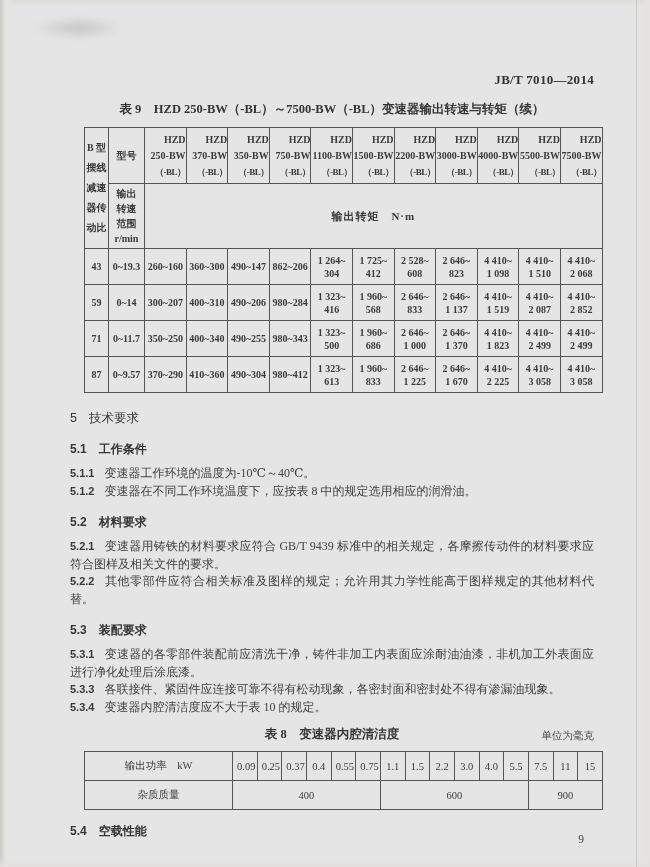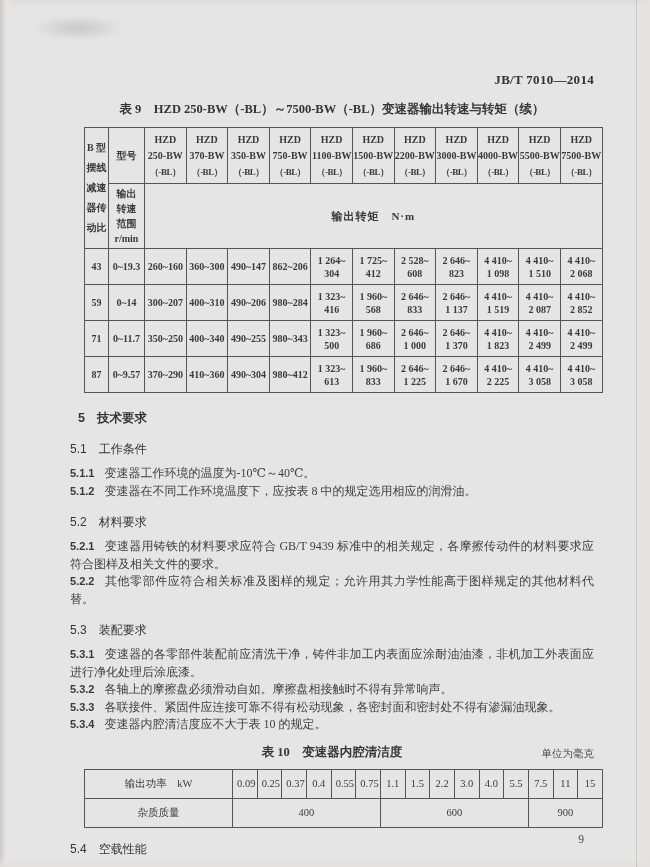--- a/index.html
+++ b/index.html
@@ -30,28 +30,28 @@
   .t9-caption{margin-top:13px;text-align:center;font-weight:bold;font-size:12.5px;color:#353535;}
 
   table{border-collapse:collapse;table-layout:fixed;background:transparent;}
   .t9{width:518px;margin:9px 0 0 14px;font-size:10px;color:#3a3a3a;border:1.4px solid #444;font-weight:bold;}
   .t9 td{border:1px solid #555;text-align:center;vertical-align:middle;padding:0;overflow:hidden;}
   .t9 .hr1 td{height:55px;}
   .t9 .hr2 td{height:64px;}
   .t9 .dr td{height:35px;}
   .corner-cell div{line-height:20px;}
   .speed-label-cell div{line-height:15px;}
-  .model-cell div{line-height:16px;white-space:nowrap;}
+  .model-cell div{line-height:16px;white-space:nowrap;text-align:right;}
   .model-cell .ln2{font-size:9px;letter-spacing:-.5px;}
   .torque-hdr{font-size:11px;letter-spacing:1px;}
   .tq div{line-height:13px;white-space:nowrap;}
 
-  .sec-h1{margin:17px 0 0 8px;font-size:12.5px;font-weight:bold;color:#353535;
+  .sec-h1{margin:17px 0 0 0;font-size:12.5px;font-weight:normal;color:#353535;
     font-family:"Liberation Sans","DejaVu Sans",sans-serif;}
-  .sec-h2{margin:14px 0 7px 0;font-size:12px;font-weight:normal;color:#353535;
+  .sec-h2{margin:14px 0 7px 0;font-size:12px;font-weight:bold;color:#353535;
     font-family:"Liberation Sans","DejaVu Sans",sans-serif;}
   .sec-h1 .num,.sec-h2 .num{margin-right:12px;}
   .para{font-size:12px;line-height:17.5px;margin:0;text-align:justify;color:#3f3f3f;}
   .para .num{font-family:"Liberation Sans","DejaVu Sans",sans-serif;font-weight:bold;
     font-size:11px;margin-right:10px;color:#3a3a3a;}
 
   .t10-caption-row{position:relative;margin-top:10px;height:18px;}
   .t10-caption{text-align:center;font-weight:bold;font-size:12.5px;color:#353535;}
   .t10-unit{position:absolute;right:0;top:3px;font-size:10.5px;color:#4a4a4a;}
 
@@ -361,26 +361,25 @@
     <div class="sec-h2">
       <span class="num">5.2</span><span>材料要求</span>
     </div>
     <p class="para"><span class="num">5.2.1</span><span>变速器用铸铁的材料要求应符合 GB/T 9439 标准中的相关规定，各摩擦传动件的材料要求应符合图样及相关文件的要求。</span></p>
     <p class="para"><span class="num">5.2.2</span><span>其他零部件应符合相关标准及图样的规定；允许用其力学性能高于图样规定的其他材料代替。</span></p>
 
     <div class="sec-h2">
       <span class="num">5.3</span><span>装配要求</span>
     </div>
     <p class="para"><span class="num">5.3.1</span><span>变速器的各零部件装配前应清洗干净，铸件非加工内表面应涂耐油油漆，非机加工外表面应进行净化处理后涂底漆。</span></p>
-    <p class="para"><span class="num">5.3.2</span><span>各轴上的摩擦盘必须滑动自如。摩擦盘相接触时不得有异常响声。</span></p>
     <p class="para"><span class="num">5.3.3</span><span>各联接件、紧固件应连接可靠不得有松动现象，各密封面和密封处不得有渗漏油现象。</span></p>
     <p class="para"><span class="num">5.3.4</span><span>变速器内腔清洁度应不大于表 10 的规定。</span></p>
 
     <div class="t10-caption-row">
-      <div class="t10-caption">表 10　变速器内腔清洁度</div>
+      <div class="t10-caption">表 8　变速器内腔清洁度</div>
       <div class="t10-unit">单位为毫克</div>
     </div>
 
     <table class="t10">
       <colgroup id="t10cols">
           <col style="width: 148px;">
           <col style="width: 24.6667px;">
           <col style="width: 24.6667px;">
           <col style="width: 24.6667px;">
           <col style="width: 24.6667px;">

